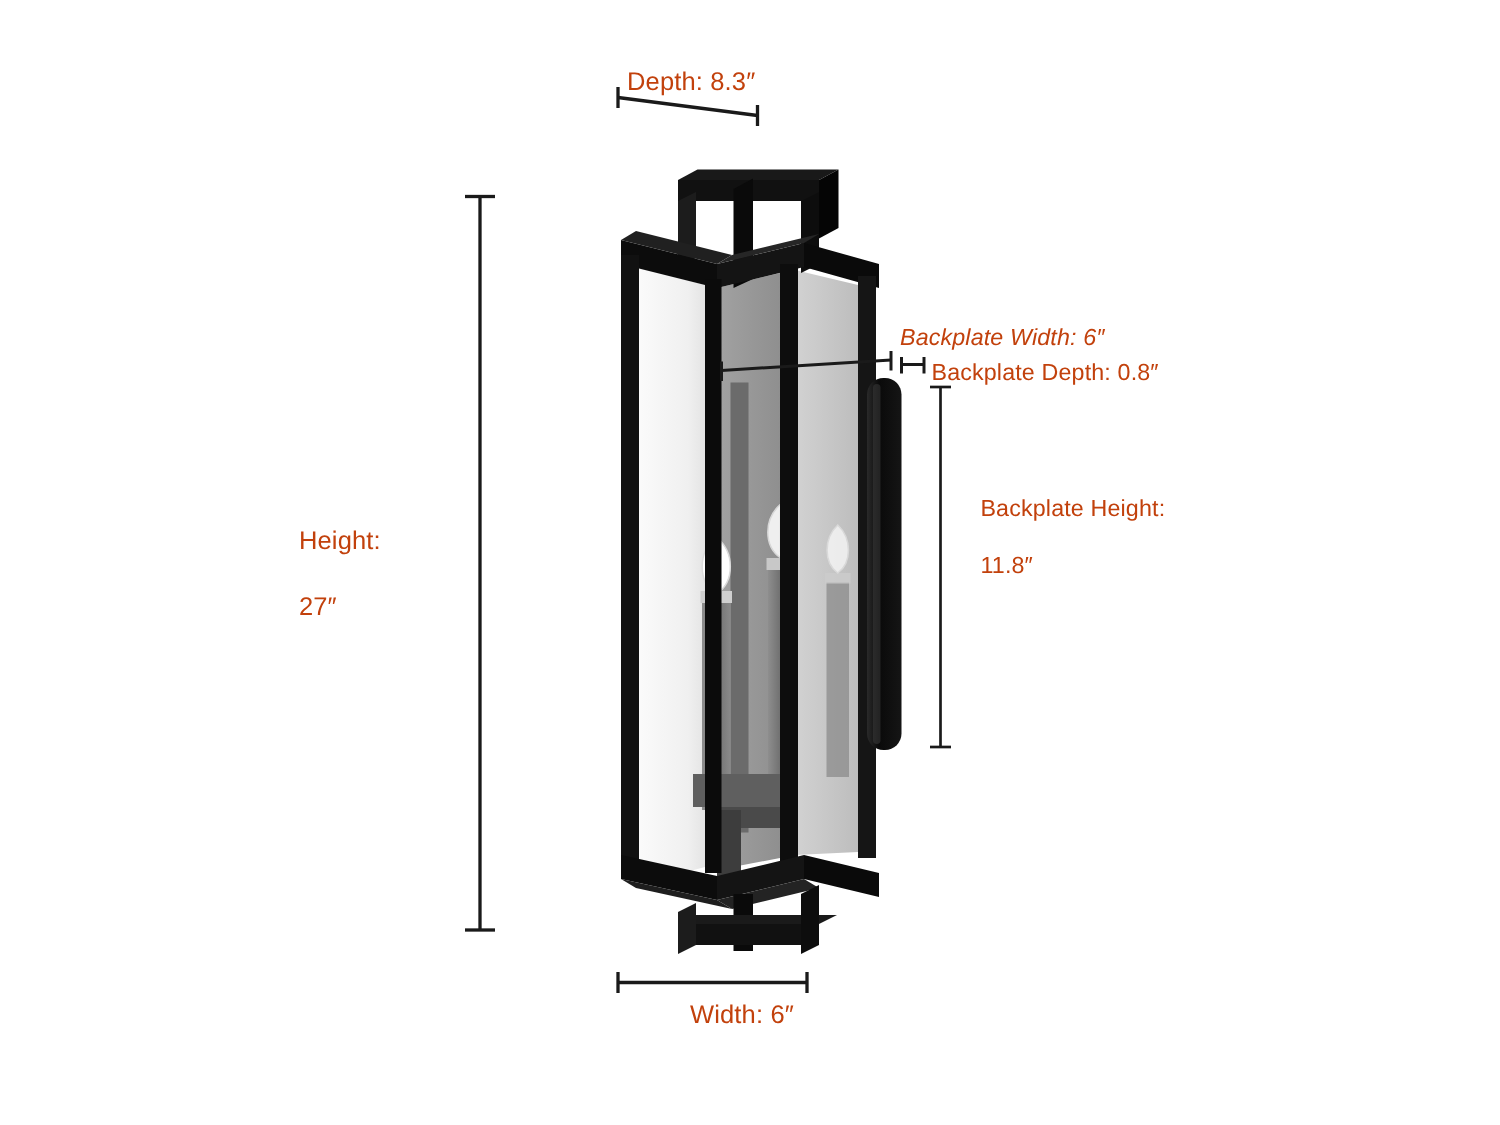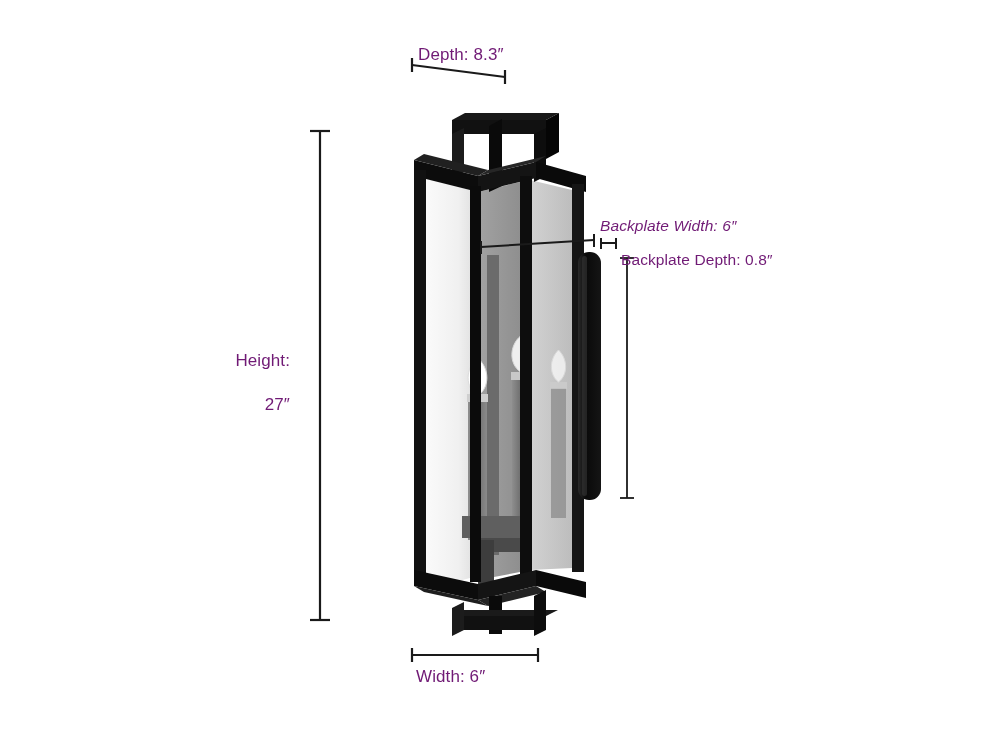--- a/index.html
+++ b/index.html
@@ -13,33 +13,33 @@
   }
   #stage {
     position: relative;
     width: 1000px;
     height: 750px;
     background: #ffffff;
     overflow: hidden;
   }
   .dim-label {
     position: absolute;
-    color: #701a75;
+    color: #c2410c;
     font-family: "Liberation Sans", sans-serif;
     font-size: 15.5px;
     line-height: 19px;
     white-space: pre;
     letter-spacing: 0.1px;
   }
   .dim-label.big {
     font-size: 17px;
     line-height: 22px;
   }
   .dim-label.right {
-    text-align: right;
+    text-align: left;
   }
   svg.overlay {
     position: absolute;
     left: 0;
     top: 0;
     width: 1000px;
     height: 750px;
     overflow: visible;
   }
   .lamp-svg {
@@ -200,20 +200,24 @@
     </g>
   </svg>
 
   <div class="dim-label big" style="left:418px; top:44px;">Depth: 8.3″</div>
 
   <div class="dim-label big right" style="left:180px; top:328px; width:110px;">
     <span>Height:</span><br>
     <span>27″</span>
   </div>
 
-  <div class="dim-label big" style="left:416px; top:666px;">Width: 6″</div>
+  <div class="dim-label big" style="left:460px; top:666px;">Width: 6″</div>
 
   <div class="dim-label" style="left:600px; top:216px;font-style:italic;">Backplate Width: 6″</div>
 
-  <div class="dim-label" style="left:621px; top:239px;margin-top:11px;">Backplate Depth: 0.8″</div>
-
+  <div class="dim-label" style="left:621px; top:239px;">Backplate Depth: 0.8″</div>
+
+  <div class="dim-label" style="left:636px; top:311px;">
+    <span>Backplate Height:</span><br>
+    <span>11.8″</span>
+  </div>
 
 </div>
 
 </body></html>

